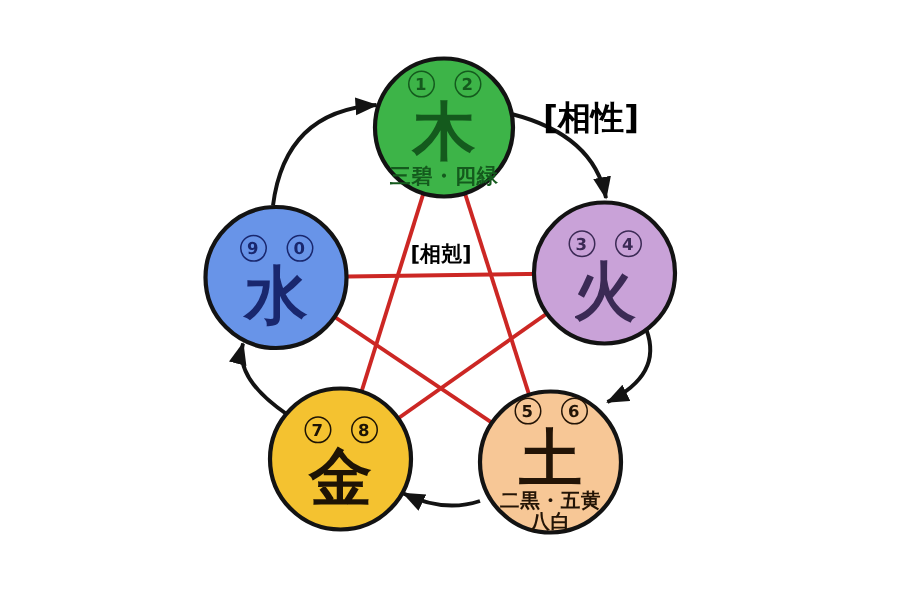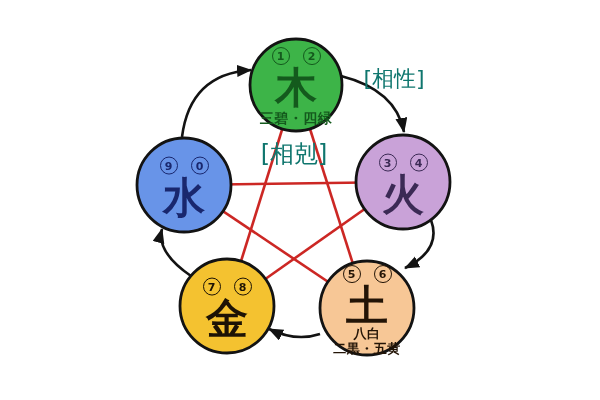--- a/index.html
+++ b/index.html
@@ -21,24 +21,24 @@
   .kanji{font-size:42px;font-weight:bold;line-height:0.95;}
   .stars{font-size:14px;font-weight:bold;margin-top:3px;letter-spacing:0.5px;}
   .stars.small{font-size:13px;margin-top:2px;}
   .wood{color:#145a1d;}
   .fire{color:#3b2a55;}
   .earth{color:#231406;}
   .metal{color:#1d1305;}
   .water{color:#19276e;}
   .cycle-label{
     position:absolute;transform:translate(-50%,-50%);
-    color:#0f766e;font-weight:normal;white-space:nowrap;
+    color:#000000;font-weight:bold;white-space:nowrap;
   }
   .label-gen{font-size:22px;}
-  .label-over{font-size:24px;}
+  .label-over{font-size:14px;margin-top:16px;}
 </style>
 </head>
 <body>
 
 <div class="stage">
 
   <svg width="600" height="400" viewBox="0 0 600 400">
     <defs>
       <marker id="ah" markerWidth="18" markerHeight="14" refX="14" refY="6" orient="auto" markerUnits="userSpaceOnUse">
         <path d="M0,0 L15,6 L0,12 z" fill="#131313"></path>
@@ -86,22 +86,22 @@
     </div>
     <div class="kanji">火</div>
   </div>
 
   <div class="node earth" style="left:367px;top:310px;">
     <div class="nums">
       <span class="cnum">5</span>
       <span class="cnum">6</span>
     </div>
     <div class="kanji">土</div>
+    <div class="stars small">二黒・五黄</div>
     <div class="stars small" style="margin-top:1px;">八白</div>
-    <div class="stars small">二黒・五黄</div>
   </div>
 
   <div class="node metal" style="left:227px;top:308px;">
     <div class="nums">
       <span class="cnum">7</span>
       <span class="cnum">8</span>
     </div>
     <div class="kanji">金</div>
   </div>
 

